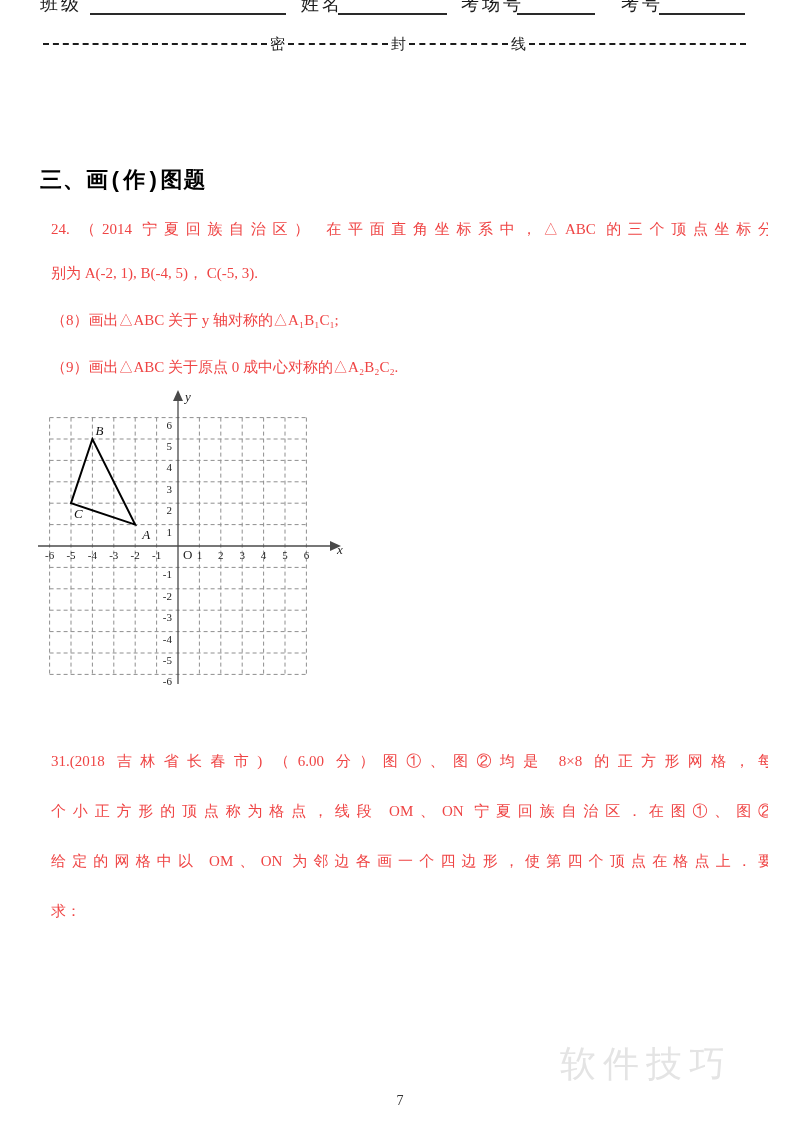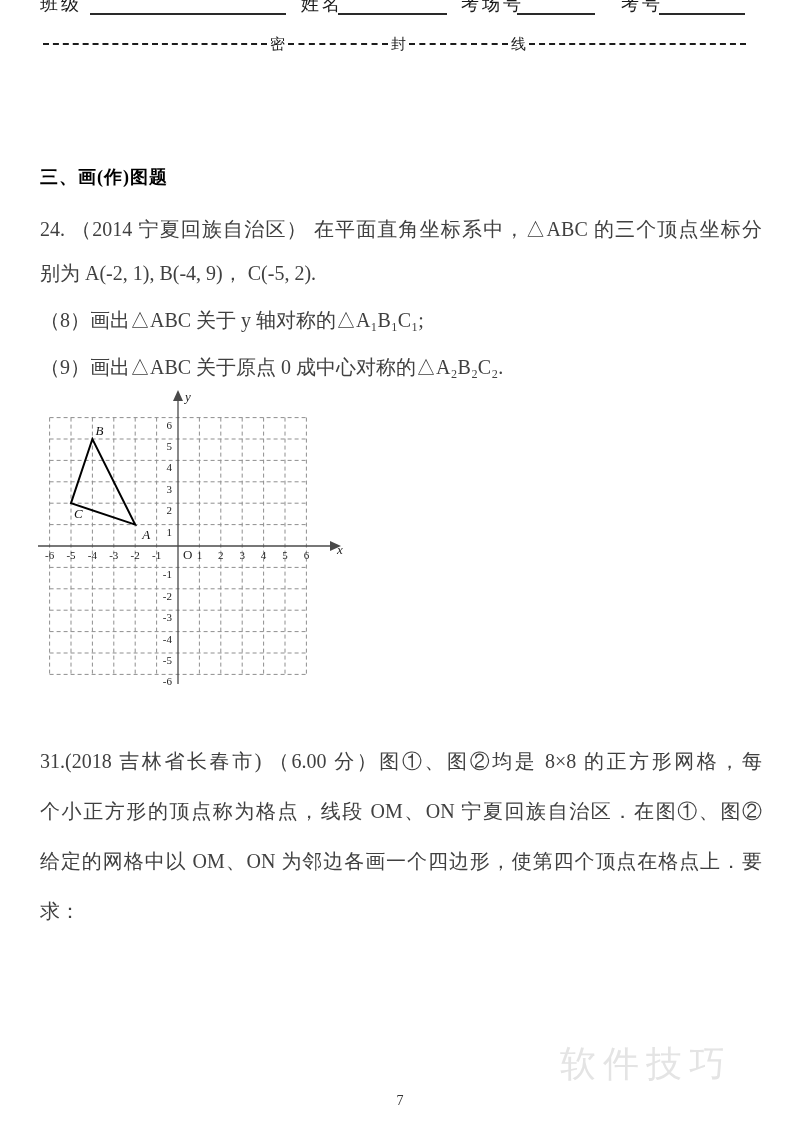--- a/index.html
+++ b/index.html
@@ -9,25 +9,25 @@
     font-family:"Liberation Serif", serif; color:#141414; overflow:hidden;
   }
   
   .hdr-label { position:absolute; top:-8px; font-size:18px; color:#1a1a1a; letter-spacing:3px; white-space:nowrap; }
   .hdr-line  { position:absolute; top:13px; height:2px; background:#2a2a2a; }
   
   .seal { position:absolute; left:43px; top:35px; width:703px; display:flex; align-items:center; }
   .seal .dash { border-top:2px dashed #1c1c1c; height:0; }
   .seal .seal-char { font-size:15px; color:#1a1a1a; padding:0 3px; line-height:18px; }
   
-  .sec-title { position:absolute; left:40px; top:165px; font-family:Liberation Serif, serif;
-               font-weight:bold; font-size:18px; color:#000; letter-spacing:1px; }
+  .sec-title { position:absolute; left:40px; top:165px; font-family:Liberation Mono, monospace;
+               font-weight:bold; font-size:22px; color:#000; letter-spacing:1px; }
   
-  .tline { position:absolute; left:40px; width:722px; font-size:20px; line-height:26px;
-           height:27px; overflow:hidden; white-space:nowrap; color:#404040; }
+  .tline { position:absolute; left:51px; width:722px; font-size:15px; line-height:26px;
+           height:27px; overflow:hidden; white-space:nowrap; color:#ef4444; }
   .tline.just { white-space:normal; text-align:justify; text-align-last:justify; }
   
   .graph-wrap { position:absolute; left:36px; top:388px; width:312px; height:306px; }
   
   .watermark { position:absolute; left:560px; top:1040px; font-family:"Liberation Sans", sans-serif;
                font-size:36px; color:#e4e4e4; letter-spacing:7px; white-space:nowrap; }
   
   .pagenum { position:absolute; left:0; top:1093px; width:800px; text-align:center;
              font-size:14px; color:#333; }
 </style>
@@ -54,21 +54,21 @@
     <span class="seal-char">封</span>
     <span class="dash" style="width:99px"></span>
     <span class="seal-char">线</span>
     <span class="dash" style="flex:1"></span>
   </div>
 
   <div class="sec-title">三、画(作)图题</div>
 
   <div>
     <div class="tline just" style="top:216px">24. （2014 宁夏回族自治区） 在平面直角坐标系中，△ABC 的三个顶点坐标分</div>
-    <div class="tline" style="top:260px">别为 A(-2, 1), B(-4, 9)， C(-5, 2).</div>
+    <div class="tline" style="top:260px">别为 A(-2, 1), B(-4, 5)， C(-5, 3).</div>
     <div class="tline" style="top:307px">（8）画出△ABC 关于 y 轴对称的△A₁B₁C₁;</div>
     <div class="tline" style="top:354px">（9）画出△ABC 关于原点 0 成中心对称的△A₂B₂C₂.</div>
   </div>
 
   <div class="graph-wrap">
     <svg id="graph" width="312" height="306" viewBox="0 0 312 306" xmlns="http://www.w3.org/2000/svg">
         <line x1="13.600000000000023" y1="29.600000000000023" x2="13.600000000000023" y2="286.4" stroke="#8f8f8f" stroke-width="1" stroke-dasharray="4 3"></line>
         <line x1="35" y1="29.600000000000023" x2="35" y2="286.4" stroke="#8f8f8f" stroke-width="1" stroke-dasharray="4 3"></line>
         <line x1="56.400000000000006" y1="29.600000000000023" x2="56.400000000000006" y2="286.4" stroke="#8f8f8f" stroke-width="1" stroke-dasharray="4 3"></line>
         <line x1="77.80000000000001" y1="29.600000000000023" x2="77.80000000000001" y2="286.4" stroke="#8f8f8f" stroke-width="1" stroke-dasharray="4 3"></line>

